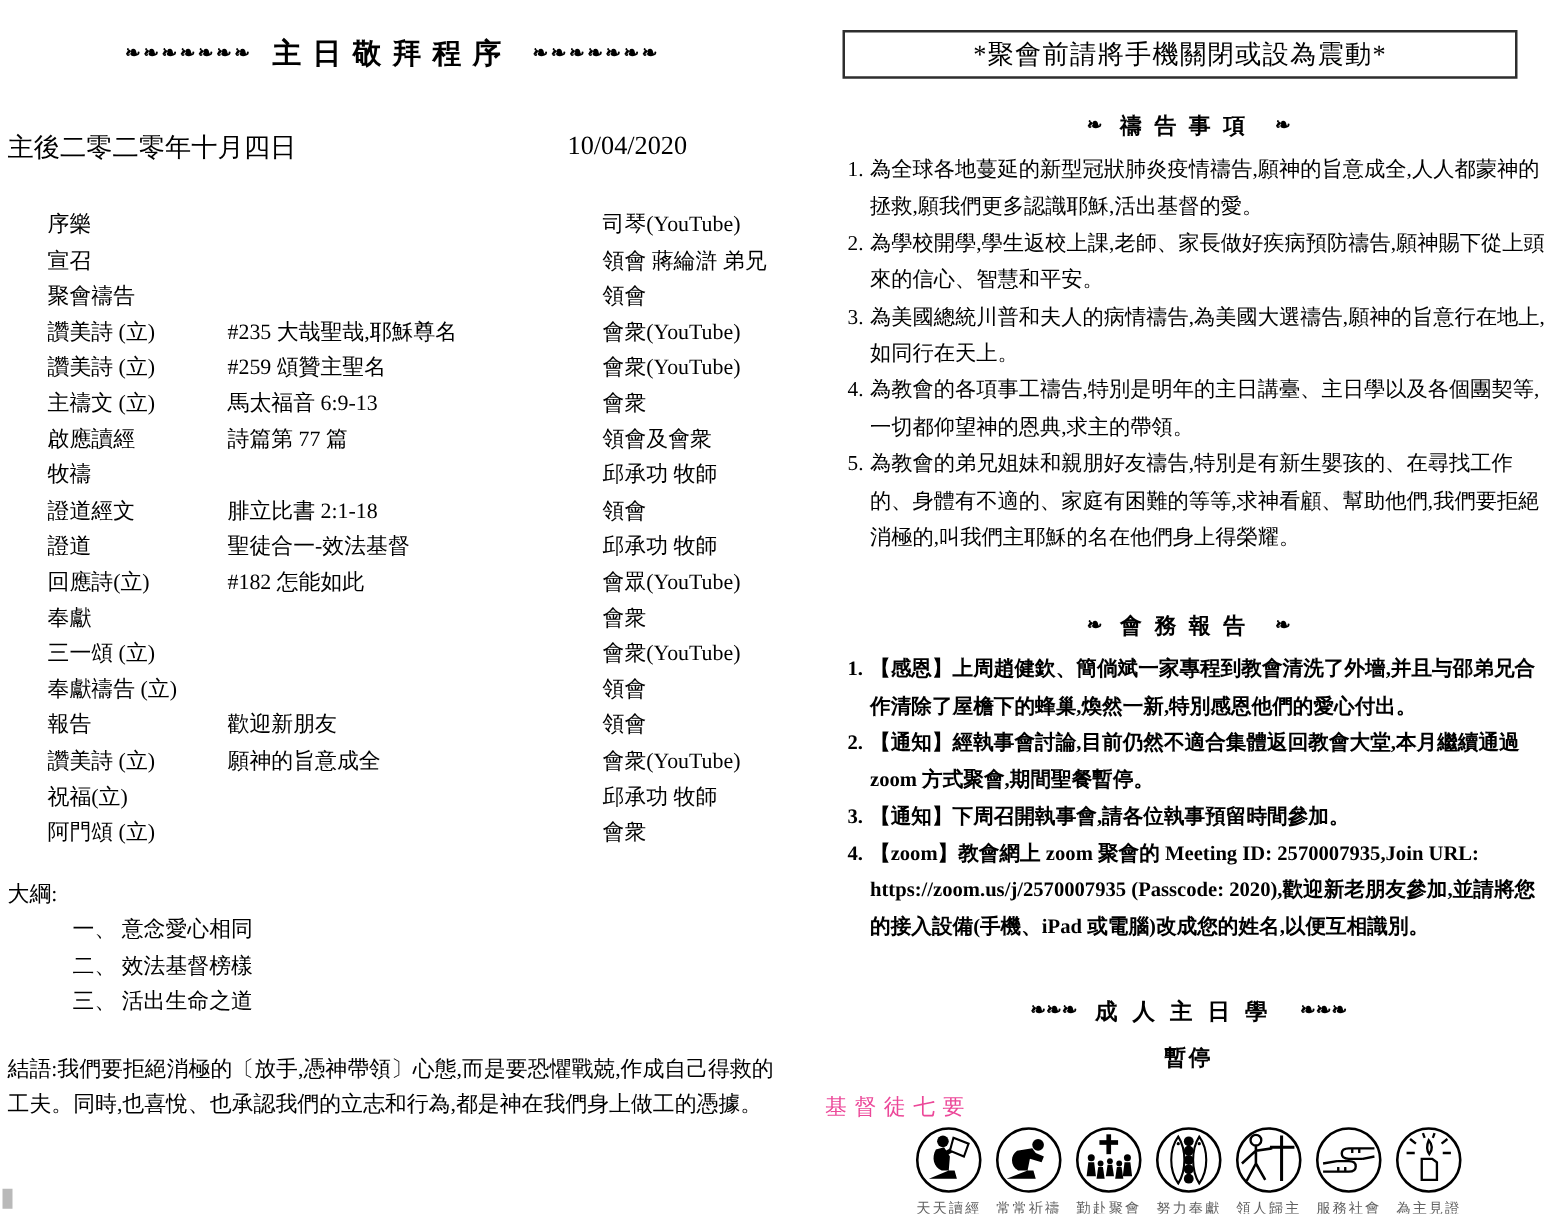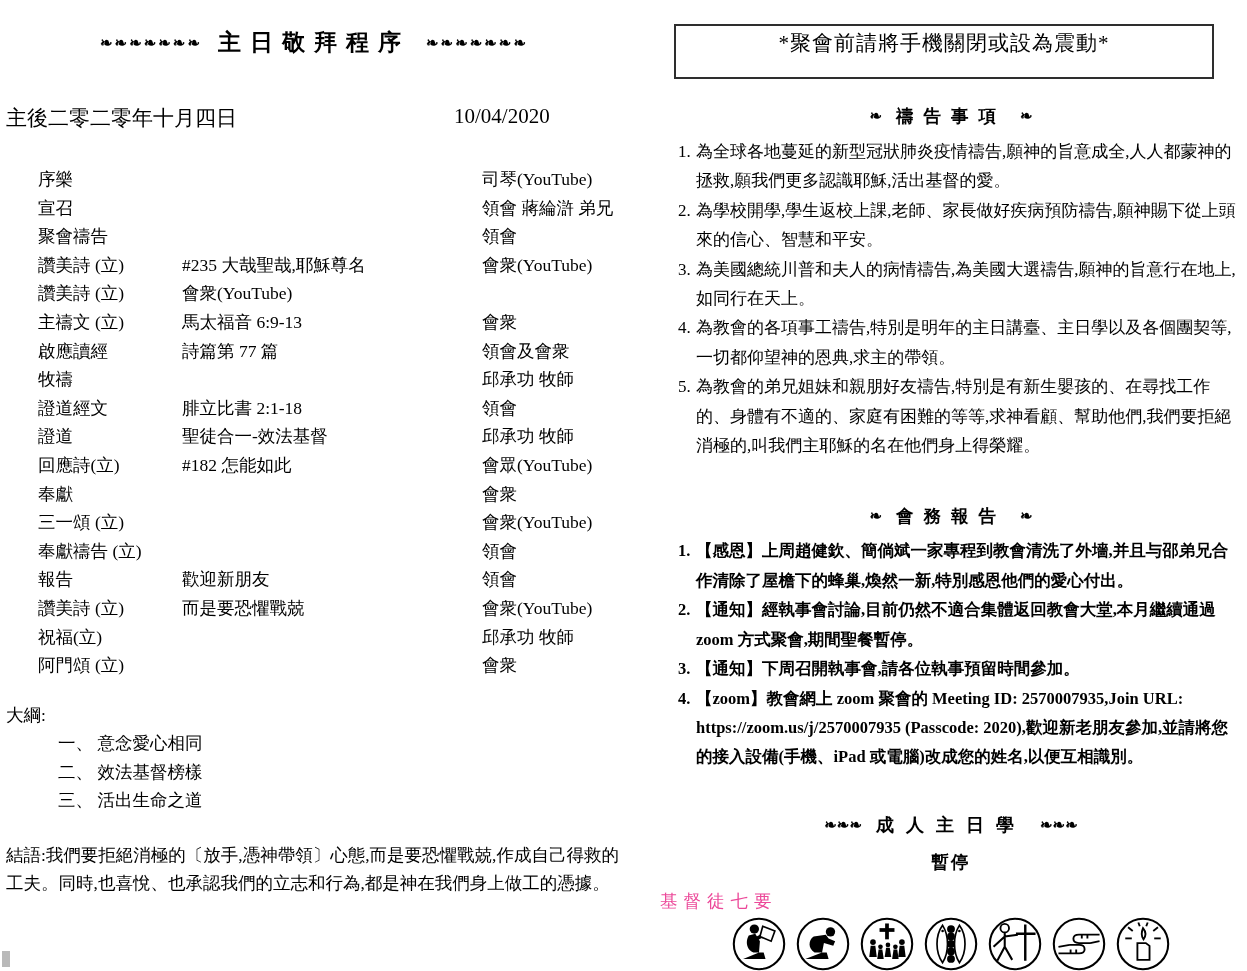--- a/index.html
+++ b/index.html
@@ -25,21 +25,21 @@
   .para{font-size:17.5px;line-height:28.5px;text-align:left;}
   .foreword{margin-top:17px;}
   .outline-block{margin-top:21px;}
   .outline-list{margin:0;padding:0 0 0 52px;list-style:none;}
   .outline-list li{line-height:28.5px;font-size:17.5px;}
   .conclusion{margin-top:26px;}
   .cursor-artifact{position:absolute;left:2px;top:951px;width:8px;height:16px;background:#b9b9b9;}
 
   
   .notice-box{margin:24px 28px 0 14px;border:2px solid #2e2e2e;text-align:center;
-    font-size:21px;padding:3px 0 20px 0;letter-spacing:1px;}
+    font-size:21px;padding:3px 0 4px 0;letter-spacing:1px;}
   .section-heading{display:flex;justify-content:center;align-items:center;gap:14px;margin-top:25px;}
   .heading-text{font-size:17.5px;font-weight:bold;letter-spacing:10px;white-space:nowrap;}
   .heading-orn{font-size:15px;font-weight:bold;}
   .num-list{margin:9px 0 0 0;padding:0;list-style:none;}
   .num-list li{display:flex;font-size:17px;line-height:29.4px;}
   .num-list .li-num{width:36px;flex:none;padding-left:18px;box-sizing:border-box;}
   .num-list .li-text{flex:1;padding-right:2px;}
   .report-list{margin-top:8px;}
   .report-list li{font-weight:bold;font-size:16.5px;}
   .report-heading{margin-top:44px;}
@@ -90,20 +90,21 @@
       </div>
 
       <div class="program-row">
         <span class="p-item">讚美詩 (立)</span>
         <span class="p-detail">#235 大哉聖哉,耶穌尊名</span>
         <span class="p-who">會衆(YouTube)</span>
       </div>
 
       <div class="program-row">
         <span class="p-item">讚美詩 (立)</span>
+        <span class="p-detail">#259 頌贊主聖名</span>
         <span class="p-who">會衆(YouTube)</span>
       </div>
 
       <div class="program-row">
         <span class="p-item">主禱文 (立)</span>
         <span class="p-detail">馬太福音 6:9-13</span>
         <span class="p-who">會衆</span>
       </div>
 
       <div class="program-row">
@@ -155,21 +156,21 @@
       </div>
 
       <div class="program-row">
         <span class="p-item">報告</span>
         <span class="p-detail">歡迎新朋友</span>
         <span class="p-who">領會</span>
       </div>
 
       <div class="program-row">
         <span class="p-item">讚美詩 (立)</span>
-        <span class="p-detail">而是要恐懼戰兢</span>
+        <span class="p-detail">願神的旨意成全</span>
         <span class="p-who">會衆(YouTube)</span>
       </div>
 
       <div class="program-row">
         <span class="p-item">祝福(立)</span>
         <span class="p-detail"></span>
         <span class="p-who">邱承功 牧師</span>
       </div>
 
       <div class="program-row">

